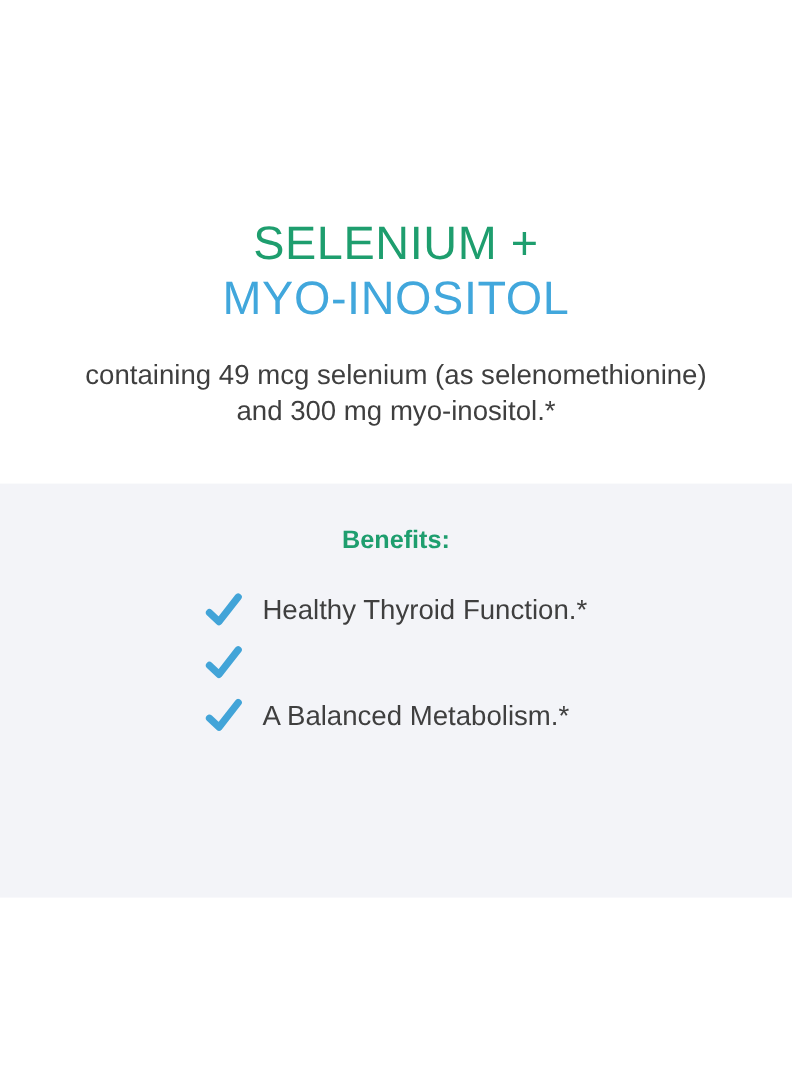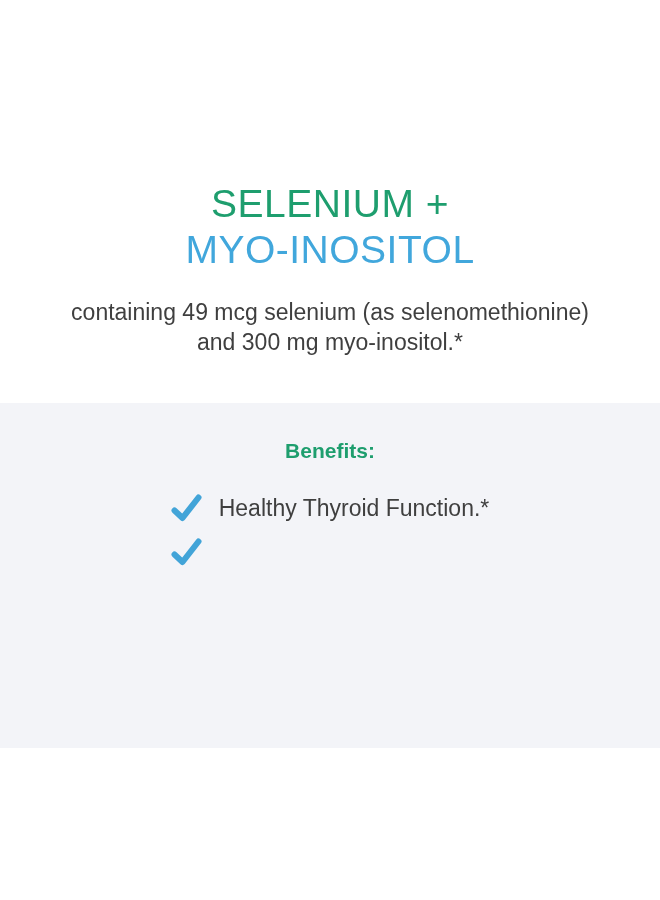--- a/index.html
+++ b/index.html
@@ -100,17 +100,23 @@
         <span class="benefit-label">Healthy Thyroid Function.*</span>
       </div>
 
 
       <div class="benefit-item">
         <svg class="check-icon" viewBox="0 0 31 28" xmlns="http://www.w3.org/2000/svg">
           <polyline points="3.5,16.5 11.5,24 27.5,3.5" fill="none" stroke="#42a4d8" stroke-width="6" stroke-linecap="round" stroke-linejoin="round"></polyline>
         </svg>
       </div>
 
+      <div class="benefit-item">
+        <svg class="check-icon" viewBox="0 0 31 28" xmlns="http://www.w3.org/2000/svg">
+          <polyline points="3.5,16.5 11.5,24 27.5,3.5" fill="none" stroke="#42a4d8" stroke-width="6" stroke-linecap="round" stroke-linejoin="round"></polyline>
+        </svg>
+        <span class="benefit-label">A Balanced Metabolism.*</span>
+      </div>
 
     </div>
   </div>
 
 </div>
 
 </body></html>

